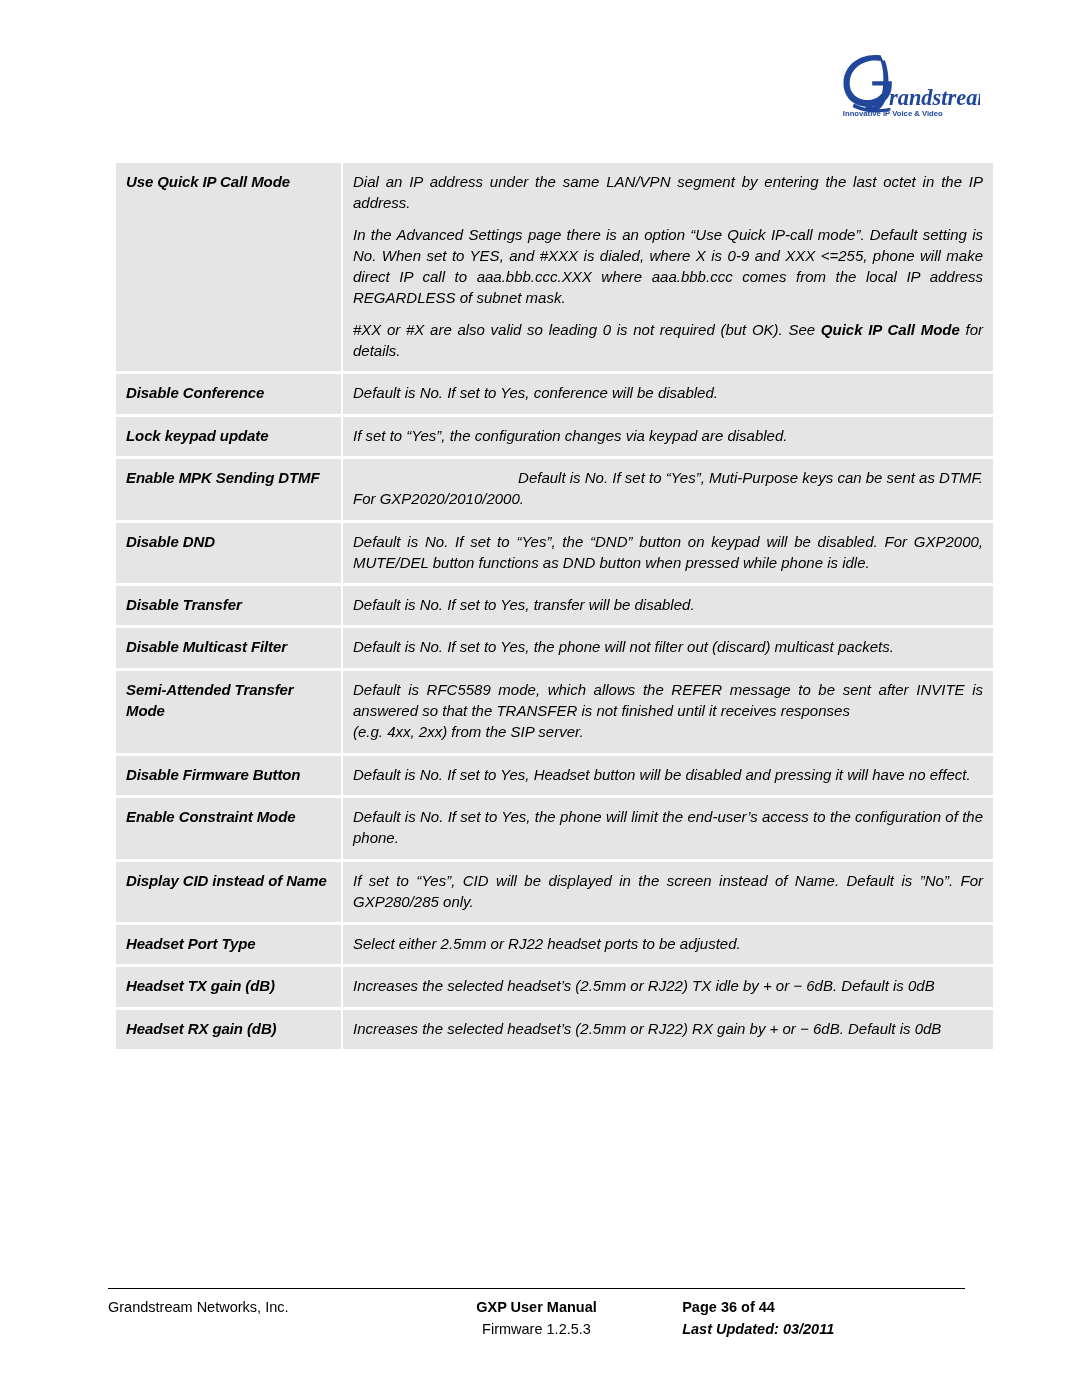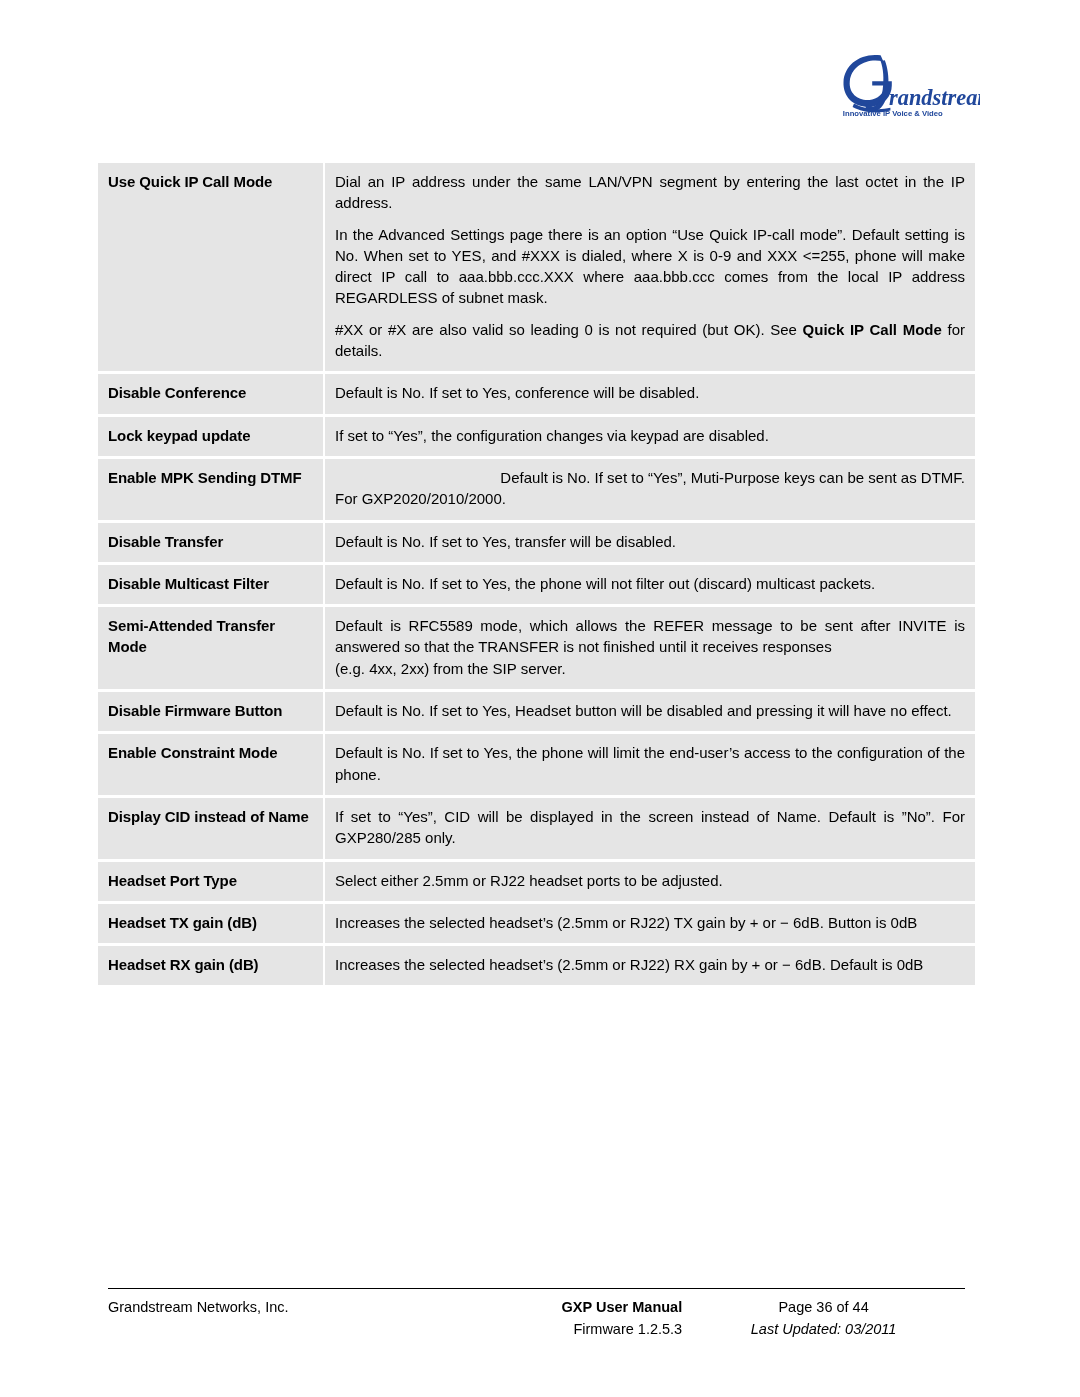--- a/index.html
+++ b/index.html
@@ -29,26 +29,27 @@
     right: 100px;
     top: 48px;
     width: 140px;
     height: 72px;
   }
   .logo svg { display: block; }
 
   
   .spec-table {
     position: absolute;
-    left: 96px;
+    left: 114px;
     top: 160px;
     width: 857px;
     border-collapse: separate;
     border-spacing: 2px 3px;
     table-layout: fixed;
+    font-style: italic;
   }
   .spec-table td {
     background: #e5e5e5;
     vertical-align: top;
     padding: 8px 10px 10px 10px;
     font-size: 15px;
     line-height: 1.42;
   }
   .spec-table td.label-cell {
     width: 205px;
@@ -88,22 +89,22 @@
   }
   .footer-grid {
     display: flex;
     justify-content: space-between;
     align-items: flex-start;
     padding-top: 8px;
     font-size: 14.5px;
     line-height: 1.5;
   }
   .footer-left  { flex: 0 0 33%; text-align: left; }
-  .footer-mid   { flex: 0 0 34%; text-align: right; }
-  .footer-right { flex: 0 0 33%; text-align: center; }
+  .footer-mid   { flex: 0 0 34%; text-align: center; }
+  .footer-right { flex: 0 0 33%; text-align: left; font-weight: bold; }
   .footer-mid .doc-title { font-weight: bold; }
   .footer-mid .firmware { }
   .footer-right .updated { font-style: italic; }
 </style>
 </head>
 <body>
 
 <div class="page-header">
   <div class="logo">
     <svg viewBox="0 0 200 100" width="140" height="72" aria-hidden="true">
@@ -148,20 +149,26 @@
         </td>
       </tr>
       <tr>
         <td class="label-cell">Enable MPK Sending DTMF</td>
         <td class="desc-cell">
           <p class="nojust">Default is No. If set to “Yes”, Muti-Purpose keys can be sent as DTMF.</p>
           <p class="nojust">For GXP2020/2010/2000.</p>
         </td>
       </tr>
       <tr>
+        <td class="label-cell">Disable DND</td>
+        <td class="desc-cell">
+          <p>Default is No. If set to “Yes”, the “DND” button on keypad will be disabled. For GXP2000, MUTE/DEL button functions as DND button when pressed while phone is idle.</p>
+        </td>
+      </tr>
+      <tr>
         <td class="label-cell">Disable Transfer</td>
         <td class="desc-cell">
           <p>Default is No. If set to Yes, transfer will be disabled.</p>
         </td>
       </tr>
       <tr>
         <td class="label-cell">Disable Multicast Filter</td>
         <td class="desc-cell">
           <p>Default is No. If set to Yes, the phone will not filter out (discard) multicast packets.</p>
         </td>
@@ -193,21 +200,21 @@
       </tr>
       <tr>
         <td class="label-cell">Headset Port Type</td>
         <td class="desc-cell">
           <p>Select either 2.5mm or RJ22 headset ports to be adjusted.</p>
         </td>
       </tr>
       <tr>
         <td class="label-cell">Headset TX gain (dB)</td>
         <td class="desc-cell">
-          <p>Increases the selected headset’s (2.5mm or RJ22) TX gain by + or − 6dB. Button is 0dB</p>
+          <p>Increases the selected headset’s (2.5mm or RJ22) TX idle by + or − 6dB. Default is 0dB</p>
         </td>
       </tr>
       <tr>
         <td class="label-cell">Headset RX gain (dB)</td>
         <td class="desc-cell">
           <p>Increases the selected headset’s (2.5mm or RJ22) RX gain by + or − 6dB. Default is 0dB</p>
         </td>
       </tr>
     </tbody>
 </table>

